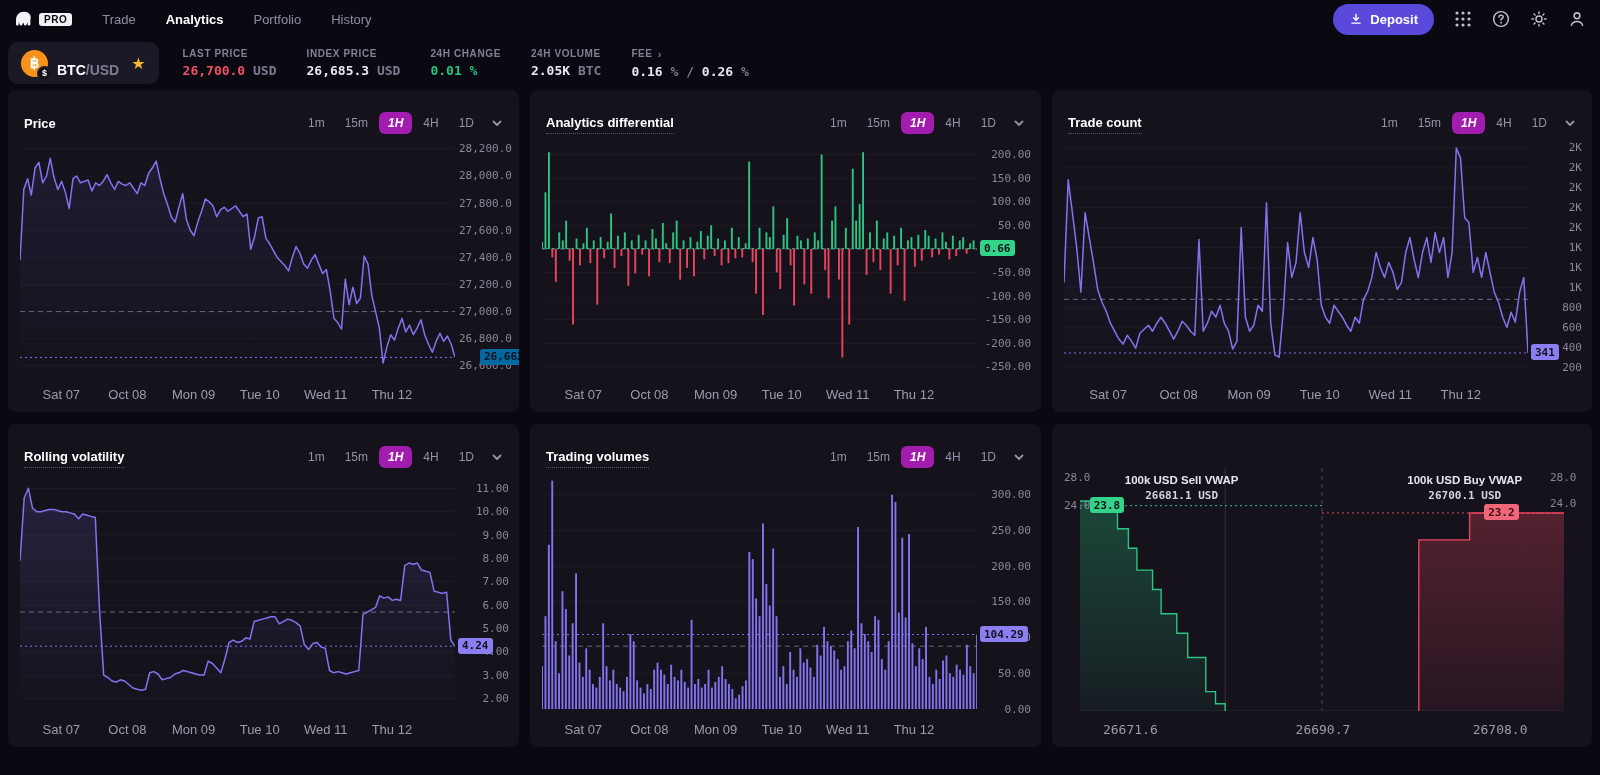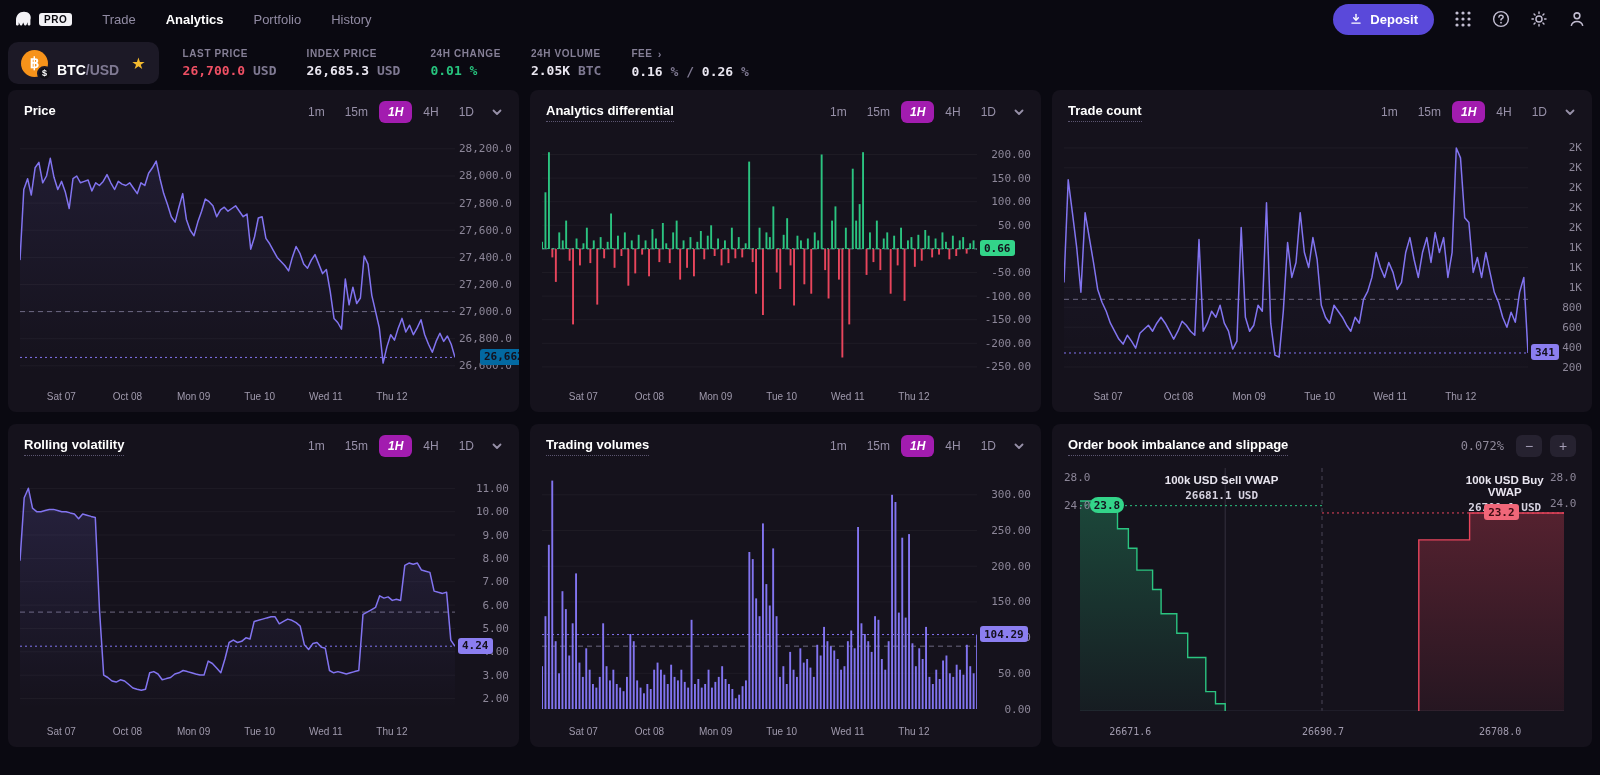--- a/index.html
+++ b/index.html
@@ -30,40 +30,40 @@
   .stats { display:flex; gap:30px; margin-left:24px; }
   .stat { display:flex; flex-direction:column; gap:4px; }
   .stat-label { font-size:10px; font-weight:bold; letter-spacing:.6px; color:#857f96; display:flex; align-items:center; gap:5px; }
   .stat-value { font-family:"DejaVu Sans Mono",monospace; font-size:13px; font-weight:bold; color:#e9e6f0; }
   .c-red { color:#ef5064; } .c-green { color:#27c47e; } .c-dim { color:#7f7992; }
   .chev { color:#7f7992; font-size:11px; font-weight:bold; }
 
   
   .grid { display:grid; grid-template-columns:511px 511px 540px; grid-template-rows:322px 323px; gap:12px 11px; margin:2px 8px 0 8px; }
   .panel { position:relative; background:#15121c; border-radius:8px; overflow:hidden; }
-  .panel-head { position:absolute; top:0; left:0; right:0; height:44px; display:flex; align-items:center; justify-content:space-between; padding:0 16px; z-index:5; }
+  .panel-head { position:absolute; top:0; left:0; right:0; height:44px; display:flex; align-items:flex-end; justify-content:space-between; padding:0 16px; z-index:5; }
   .p-title { font-size:13px; font-weight:bold; color:#ffffff; padding-bottom:3px; }
   .t-dot { border-bottom:1px dotted #5b5570; }
   .tf-group { display:flex; align-items:center; gap:2px; }
   .tf-btn { font-size:12px; color:#9790a8; padding:4px 9px; border-radius:6px; background:transparent; border:none; cursor:pointer; font-family:inherit; }
   .tf-btn.active { background:#a21caf; color:#fff; font-weight:bold;font-style:italic; }
   .tf-chev { width:12px; height:12px; color:#9790a8; margin-left:6px; }
   .ob-controls { display:flex; align-items:center; gap:8px; }
   .ob-value { font-size:12px; color:#8e8899; font-family:"DejaVu Sans Mono",monospace; margin-right:4px; }
   .ob-btn { width:26px; height:22px; background:#262230; border:none; border-radius:6px; color:#a59eb6; font-size:14px; line-height:1; cursor:pointer; }
 
   .plot { position:absolute; left:12px; right:64px; top:48px; bottom:38px; }
   .plot-ob { left:28px; right:28px; top:44px; bottom:36px; }
   .plot svg { position:absolute; left:0; top:0; }
 
   .ylab { position:absolute; right:10px; width:50px; text-align:right; font-family:"DejaVu Sans Mono",monospace; font-size:11px; color:#8c8698; z-index:2; }
-  .xlab { position:absolute; bottom:10px; transform:translateX(-50%); font-size:10px; color:#a09aad; z-index:2; }
+  .xlab { position:absolute; bottom:10px; transform:translateX(-50%); font-size:13px; color:#a09aad; z-index:2; }
   .badge { position:absolute; font-family:"DejaVu Sans Mono",monospace; font-size:11px; font-weight:bold; padding:1.5px 4px; border-radius:3px; z-index:4; white-space:nowrap; }
   .ob-lab { position:absolute; font-family:"DejaVu Sans Mono",monospace; font-size:11px; color:#8c8698; z-index:2; }
-  .ob-ann { position:absolute; text-align:center; transform:translateX(-50%); z-index:3;margin-left:40px; }
+  .ob-ann { position:absolute; text-align:center; transform:translateX(-50%); z-index:3; }
   .ob-ann .a1 { font-size:11.5px; font-weight:bold; color:#e8e5ef; display:block; margin-bottom:3px; }
   .ob-ann .a2 { font-family:"DejaVu Sans Mono",monospace; font-size:11px; font-weight:bold; color:#d6d2e0; display:block; }
 </style>
 </head>
 <body>
 
 <header class="topnav">
   <div class="logo-wrap">
     <svg class="logo-mark" viewBox="0 0 24 20" fill="#f3f2f6">
       <path d="M12 1C6.2 1 2 5.4 2 11.2V17c0 .6.4 1 1 1h1.4c.6 0 1-.4 1-1v-3l1.6 3.4c.2.4.6.6 1 .6h.8c.5 0 .9-.3 1-.7l1.2-3 1.2 3c.1.4.5.7 1 .7h.8c.4 0 .8-.2 1-.6L16.6 14v3c0 .6.4 1 1 1H19c.6 0 1-.4 1-1v-5.8C22 5.4 17.8 1 12 1z"></path>
@@ -660,28 +660,20 @@
       <div class="badge" style="left: 450px; top: 202.052px; background: rgb(139, 126, 240); color: rgb(20, 17, 29);">104.29</div>
       <div class="xlab" style="left: 53.325px;">Sat 07</div>
       <div class="xlab" style="left: 119.445px;">Oct 08</div>
       <div class="xlab" style="left: 185.565px;">Mon 09</div>
       <div class="xlab" style="left: 251.685px;">Tue 10</div>
       <div class="xlab" style="left: 317.805px;">Wed 11</div>
       <div class="xlab" style="left: 383.925px;">Thu 12</div>
     </section>
 
   <section class="panel">
-    <div class="panel-head">
-      <span class="p-title t-dot">Order book imbalance and slippage</span>
-      <div class="ob-controls">
-        <span class="ob-value">0.072%</span>
-        <button class="ob-btn">−</button>
-        <button class="ob-btn">+</button>
-      </div>
-    </div>
     <div class="plot plot-ob">
         <svg width="484" height="243">
           <defs>
             <linearGradient id="gG" x1="0" y1="0" x2="0" y2="1">
               <stop offset="0%" stop-color="#2bc480" stop-opacity="0.3"></stop>
               <stop offset="100%" stop-color="#2bc480" stop-opacity="0.06"></stop>
             </linearGradient>
             <linearGradient id="gR" x1="0" y1="0" x2="0" y2="1">
               <stop offset="0%" stop-color="#e8455c" stop-opacity="0.3"></stop>
               <stop offset="100%" stop-color="#e8455c" stop-opacity="0.08"></stop>
@@ -695,21 +687,21 @@
           <line x1="0" y1="37.665" x2="242" y2="37.665" stroke="#2bc480" stroke-width="1" stroke-dasharray="2,3"></line>
           <path d="M338.8,243 L338.8,243.0 L338.8,71.9 L389.6,71.9 L389.6,45.0 L484.0,45.0 L484,243 Z" fill="url(#gR)" stroke="none"></path>
           <path d="M338.8,243.0 L338.8,71.9 L389.6,71.9 L389.6,45.0 L484.0,45.0" fill="none" stroke="#e8455c" stroke-width="1.4"></path>
           <line x1="242" y1="44.955" x2="484" y2="44.955" stroke="#e8455c" stroke-width="1" stroke-dasharray="2,3"></line>
         </svg>
       </div>
   <div class="ob-lab" style="left: 12px; top: 47px;">28.0</div>
       <div class="ob-lab" style="left: 12px; top: 74.665px;">24.0</div>
       <div class="ob-lab" style="left: 498px; top: 47px;">28.0</div>
       <div class="ob-lab" style="left: 498px; top: 72.955px;">24.0</div>
-      <div class="badge" style="left: 37.68px; top: 73.165px; background: rgb(51, 212, 137); color: rgb(20, 17, 29); border-radius: 8px;">23.8</div>
+      <div class="badge" style="left: 37.68px; top: 73.165px; background: rgb(51, 212, 137); color: rgb(20, 17, 29);">23.8</div>
       <div class="badge" style="left: 432.14px; top: 80.455px; background: rgb(240, 103, 121); color: rgb(60, 13, 20);">23.2</div>
       <div class="ob-ann" style="left: 129.64px; top: 50px;">
         <span class="a1">100k USD Sell VWAP</span>
         <span class="a2">26681.1  USD</span>
       </div>
       <div class="ob-ann" style="left: 412.78px; top: 50px;">
         <span class="a1">100k USD Buy VWAP</span>
         <span class="a2">26700.1  USD</span>
       </div>
       <div class="xlab mono" style="left: 78.336px;">26671.6</div>

